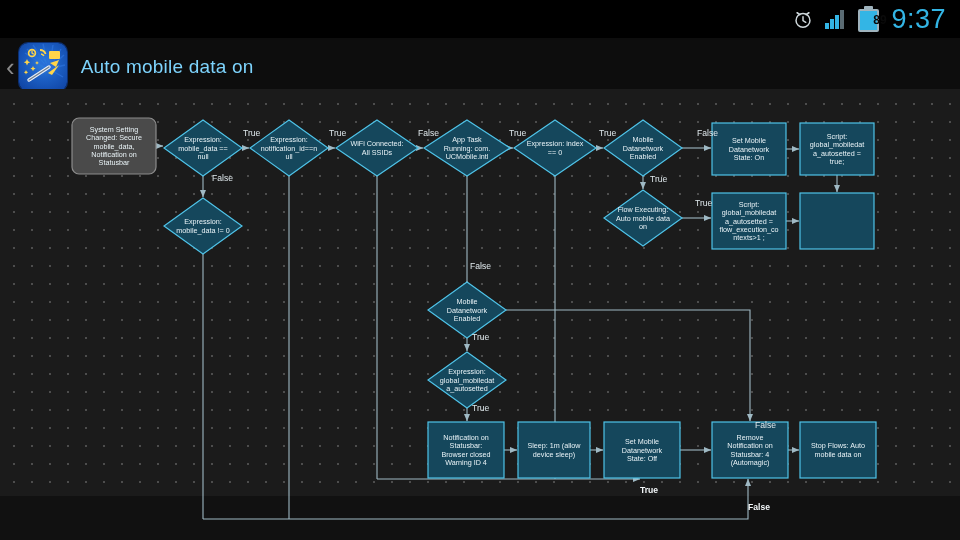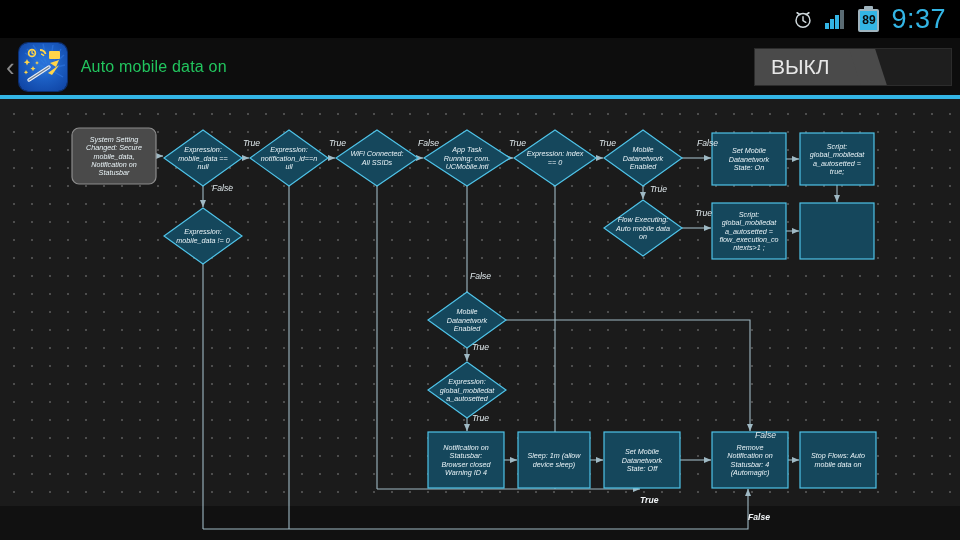--- a/index.html
+++ b/index.html
@@ -13,47 +13,47 @@
              justify-content:flex-end;padding-right:14px;box-sizing:border-box;}
   #statusbar .sb-icon{margin-left:10px;display:flex;align-items:center;}
   #sb-time{color:#33b5e5;font-size:27px;margin-left:12px;letter-spacing:.5px;
            font-weight:400;line-height:1;}
   .batt{position:relative;width:21px;height:26px;}
   .batt .shell{position:absolute;left:0;top:3px;width:21px;height:23px;
                border:2px solid #9fb3bd;border-radius:2px;box-sizing:border-box;
                background:#33b5e5;}
   .batt .cap{position:absolute;left:6px;top:0;width:9px;height:4px;background:#9fb3bd;
              border-radius:1px;}
-  .batt .num{position:absolute;left:0;top:6px;width:21px;text-align:center;
+  .batt .num{position:absolute;left:0;top:6px;width:43px;text-align:center;
              font-size:12px;color:#0a0a0a;font-weight:bold;line-height:17px;}
 
   
   #titlebar{position:absolute;left:0;top:38px;width:960px;height:58px;
             background:#0d0d0d;display:flex;align-items:center;}
   #back-chevron{color:#8b8b8b;font-size:26px;margin:0 4px 0 6px;line-height:1;}
   #app-icon{width:48px;height:48px;border-radius:9px;flex:0 0 auto;
             background:radial-gradient(circle at 52% 42%,#2f7fe0 0%,#1c5fc4 42%,#0d3f9e 100%);
             position:relative;overflow:hidden;box-shadow:0 0 0 1px #0b2f72;}
-  #app-title{color:#22c55e;font-size:16px;margin-left:14px;font-weight:400;
+  #app-title{color:#7dd3fc;font-size:19px;margin-left:14px;font-weight:400;
              letter-spacing:.2px;}
   #toggle{position:absolute;right:8px;top:48px;width:198px;height:38px;
           background:#1e1e1e;border:1px solid #2c2c2c;box-sizing:border-box;
           display:flex;align-items:center;overflow:hidden;}
   #toggle .fill{position:absolute;left:0;top:0;width:112px;height:100%;
                 background:#4a4a4a;}
   #toggle .slant{position:absolute;left:100px;top:0;width:26px;height:100%;
                  background:#4a4a4a;transform:skewX(18deg);}
   #toggle-label{position:relative;color:#e8e8e8;font-size:21px;margin-left:16px;}
   #accent{position:absolute;left:0;top:95px;width:960px;height:4px;background:#33b5e5;}
 
   
-  #canvas{position:absolute;left:0;top:99px;width:960px;height:407px;
+  #canvas{position:absolute;left:0;top:89px;width:960px;height:407px;
           background-color:#1b1b1b;
           background-image:radial-gradient(#4d4d4d 1px, transparent 1.1px);
-          background-size:18px 18px;background-position:5px 6px;font-style:italic;}
+          background-size:18px 18px;background-position:5px 6px;}
   #flow{position:absolute;left:0;top:0;}
   .nlabel{font-size:7.2px;fill:#e9f3f7;font-family:"Liberation Sans",sans-serif;}
   .elabel{font-size:8.6px;fill:#dfe8ec;font-family:"Liberation Sans",sans-serif;}
   .elabel.bold{font-weight:bold;fill:#f2f6f8;}
 </style>
 </head>
 <body>
 
 <div id="screen">
 
@@ -103,25 +103,20 @@
           <path d="M8 16 l1 2.2 2.2 1 -2.2 1 -1 2.2 -1 -2.2 -2.2 -1 2.2 -1 z"></path>
           <path d="M14 23 l.8 1.8 1.8 .8 -1.8 .8 -.8 1.8 -.8 -1.8 -1.8 -.8 1.8 -.8 z"></path>
           <path d="M7 27 l.7 1.5 1.5 .7 -1.5 .7 -.7 1.5 -.7 -1.5 -1.5 -.7 1.5 -.7 z"></path>
           <path d="M18 18 l.6 1.3 1.3 .6 -1.3 .6 -.6 1.3 -.6 -1.3 -1.3 -.6 1.3 -.6 z"></path>
         </g>
       </svg>
     </span>
     <span id="app-title">Auto mobile data on</span>
   </div>
 
-  <div id="toggle">
-    <span class="fill"></span>
-    <span class="slant"></span>
-    <span id="toggle-label">ВЫКЛ</span>
-  </div>
   <div id="accent"></div>
 
   <div id="canvas">
     <svg id="flow" width="960" height="441" viewBox="0 0 960 441">
       <defs>
         <marker id="ah" markerWidth="9" markerHeight="9" refX="7.4" refY="3.2" orient="auto" markerUnits="userSpaceOnUse">
           <path d="M0,0 L7.6,3.2 L0,6.4 z" fill="#9fb9c4"></path>
         </marker>
       </defs>
       <g id="edges" fill="none" stroke="#9fb9c4" stroke-width="1.1" marker-end="url(#ah)">

